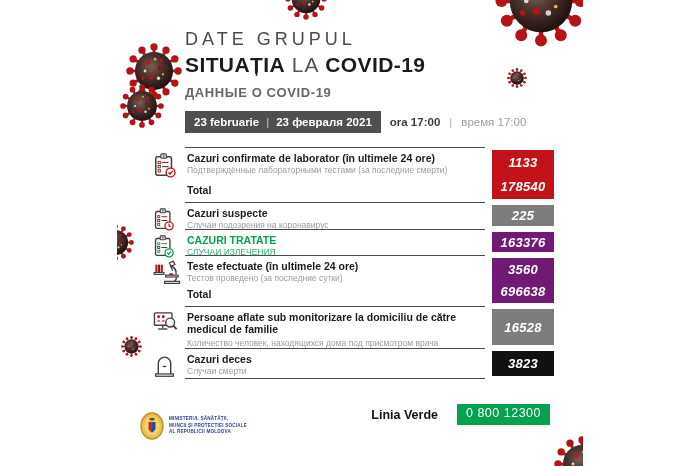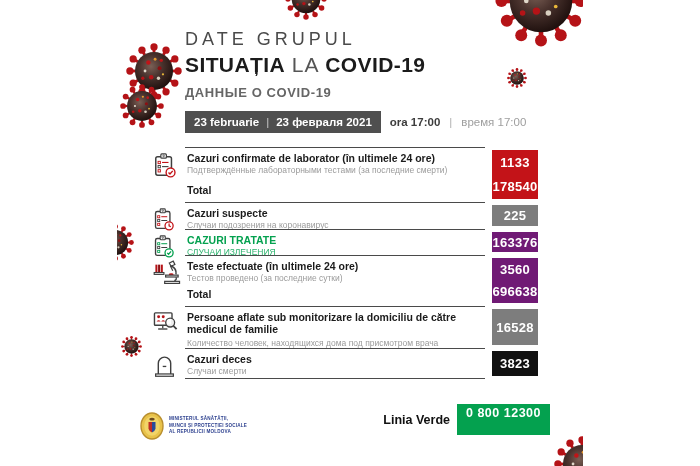--- a/index.html
+++ b/index.html
@@ -22,29 +22,29 @@
 
   
   .table { position:absolute; left:36px; top:147px; width:401px; }
   .row { display:flex; align-items:stretch; }
   .icon-col { width:32px; display:flex; align-items:flex-start; justify-content:flex-start; padding-top:5px; }
   .text-col { width:300px; border-top:1.5px solid #4a4a4a; display:flex; flex-direction:column; padding:4px 4px 0 2px; }
   .row:last-child .text-col { border-bottom:1.5px solid #4a4a4a; }
   .row-title { font-size:10.5px; font-weight:700; color:#1b1b1b; line-height:1.15; }
   .row-sub { font-size:8.5px; font-weight:400; color:#9b9b9b; line-height:1.2; margin-top:1px; }
   .total-label { font-size:10.5px; font-weight:700; color:#1b1b1b; margin-top:auto; padding-bottom:6px; }
-  .badge { width:46px; margin:3px 0 3px 7px; color:#fff; display:flex; flex-direction:column; }
+  .badge { width:62px; margin:3px 0 3px 7px; color:#fff; display:flex; flex-direction:column;font-style:italic; }
   .badge .val { flex:1; display:flex; align-items:center; justify-content:center; font-size:13px; font-weight:700; letter-spacing:.3px; }
 
   
   .logo { position:absolute; left:23px; top:412px; display:flex; align-items:center; gap:5px; }
   .ministry-text { font-size:4.6px; font-weight:700; color:#2b3f8e; line-height:1.45; letter-spacing:.2px; }
   .hotline { position:absolute; right:33px; top:404px; display:flex; align-items:center; gap:7px; }
   .hotline-label { font-size:12.5px; font-weight:700; color:#111; }
-  .hotline-badge { color:#fff; font-size:12.5px; font-weight:700; padding:2px 9px 15px; letter-spacing:.5px; }
+  .hotline-badge { color:#fff; font-size:12.5px; font-weight:400; padding:2px 9px 5px; letter-spacing:.5px;margin-left:12px; }
   .org-name { position:absolute; right:33px; top:424px; font-size:13px; font-weight:700; color:#111; letter-spacing:.2px; }
 
   
   .virus { position:absolute; }
   .hidden-defs { position:absolute; width:0; height:0; overflow:hidden; }
 </style>
 </head>
 <body>
 
 <div class="canvas">

